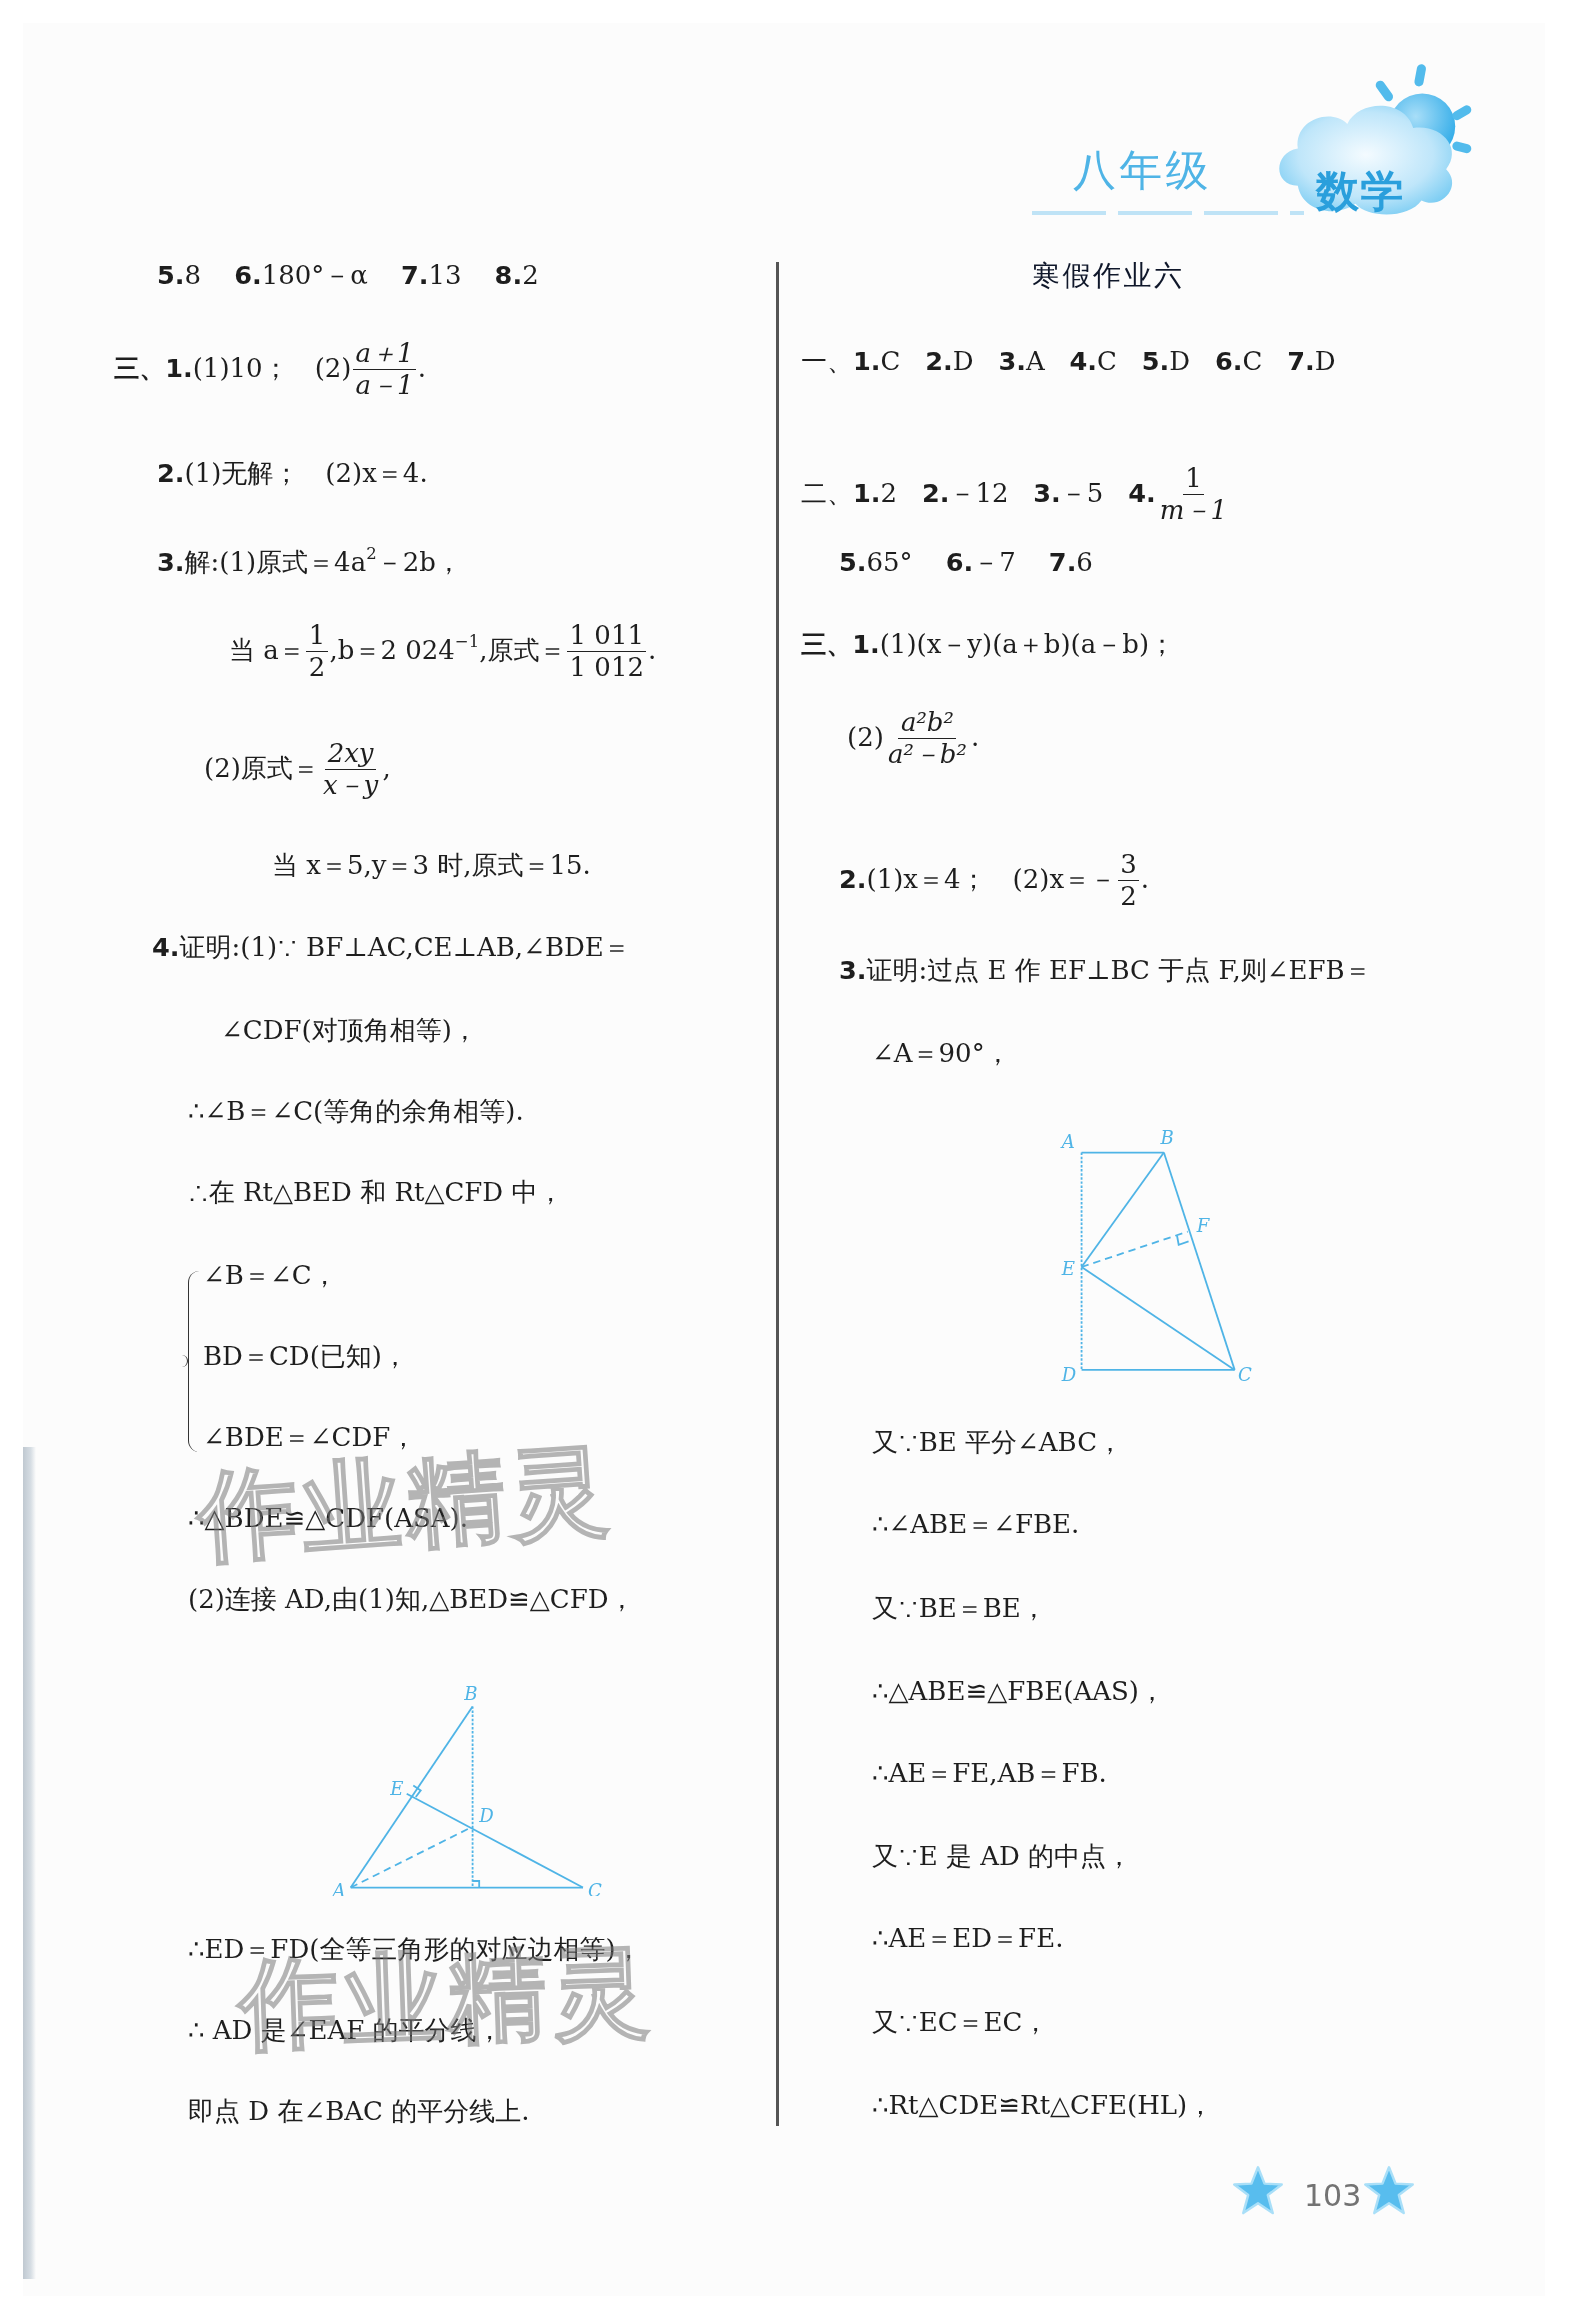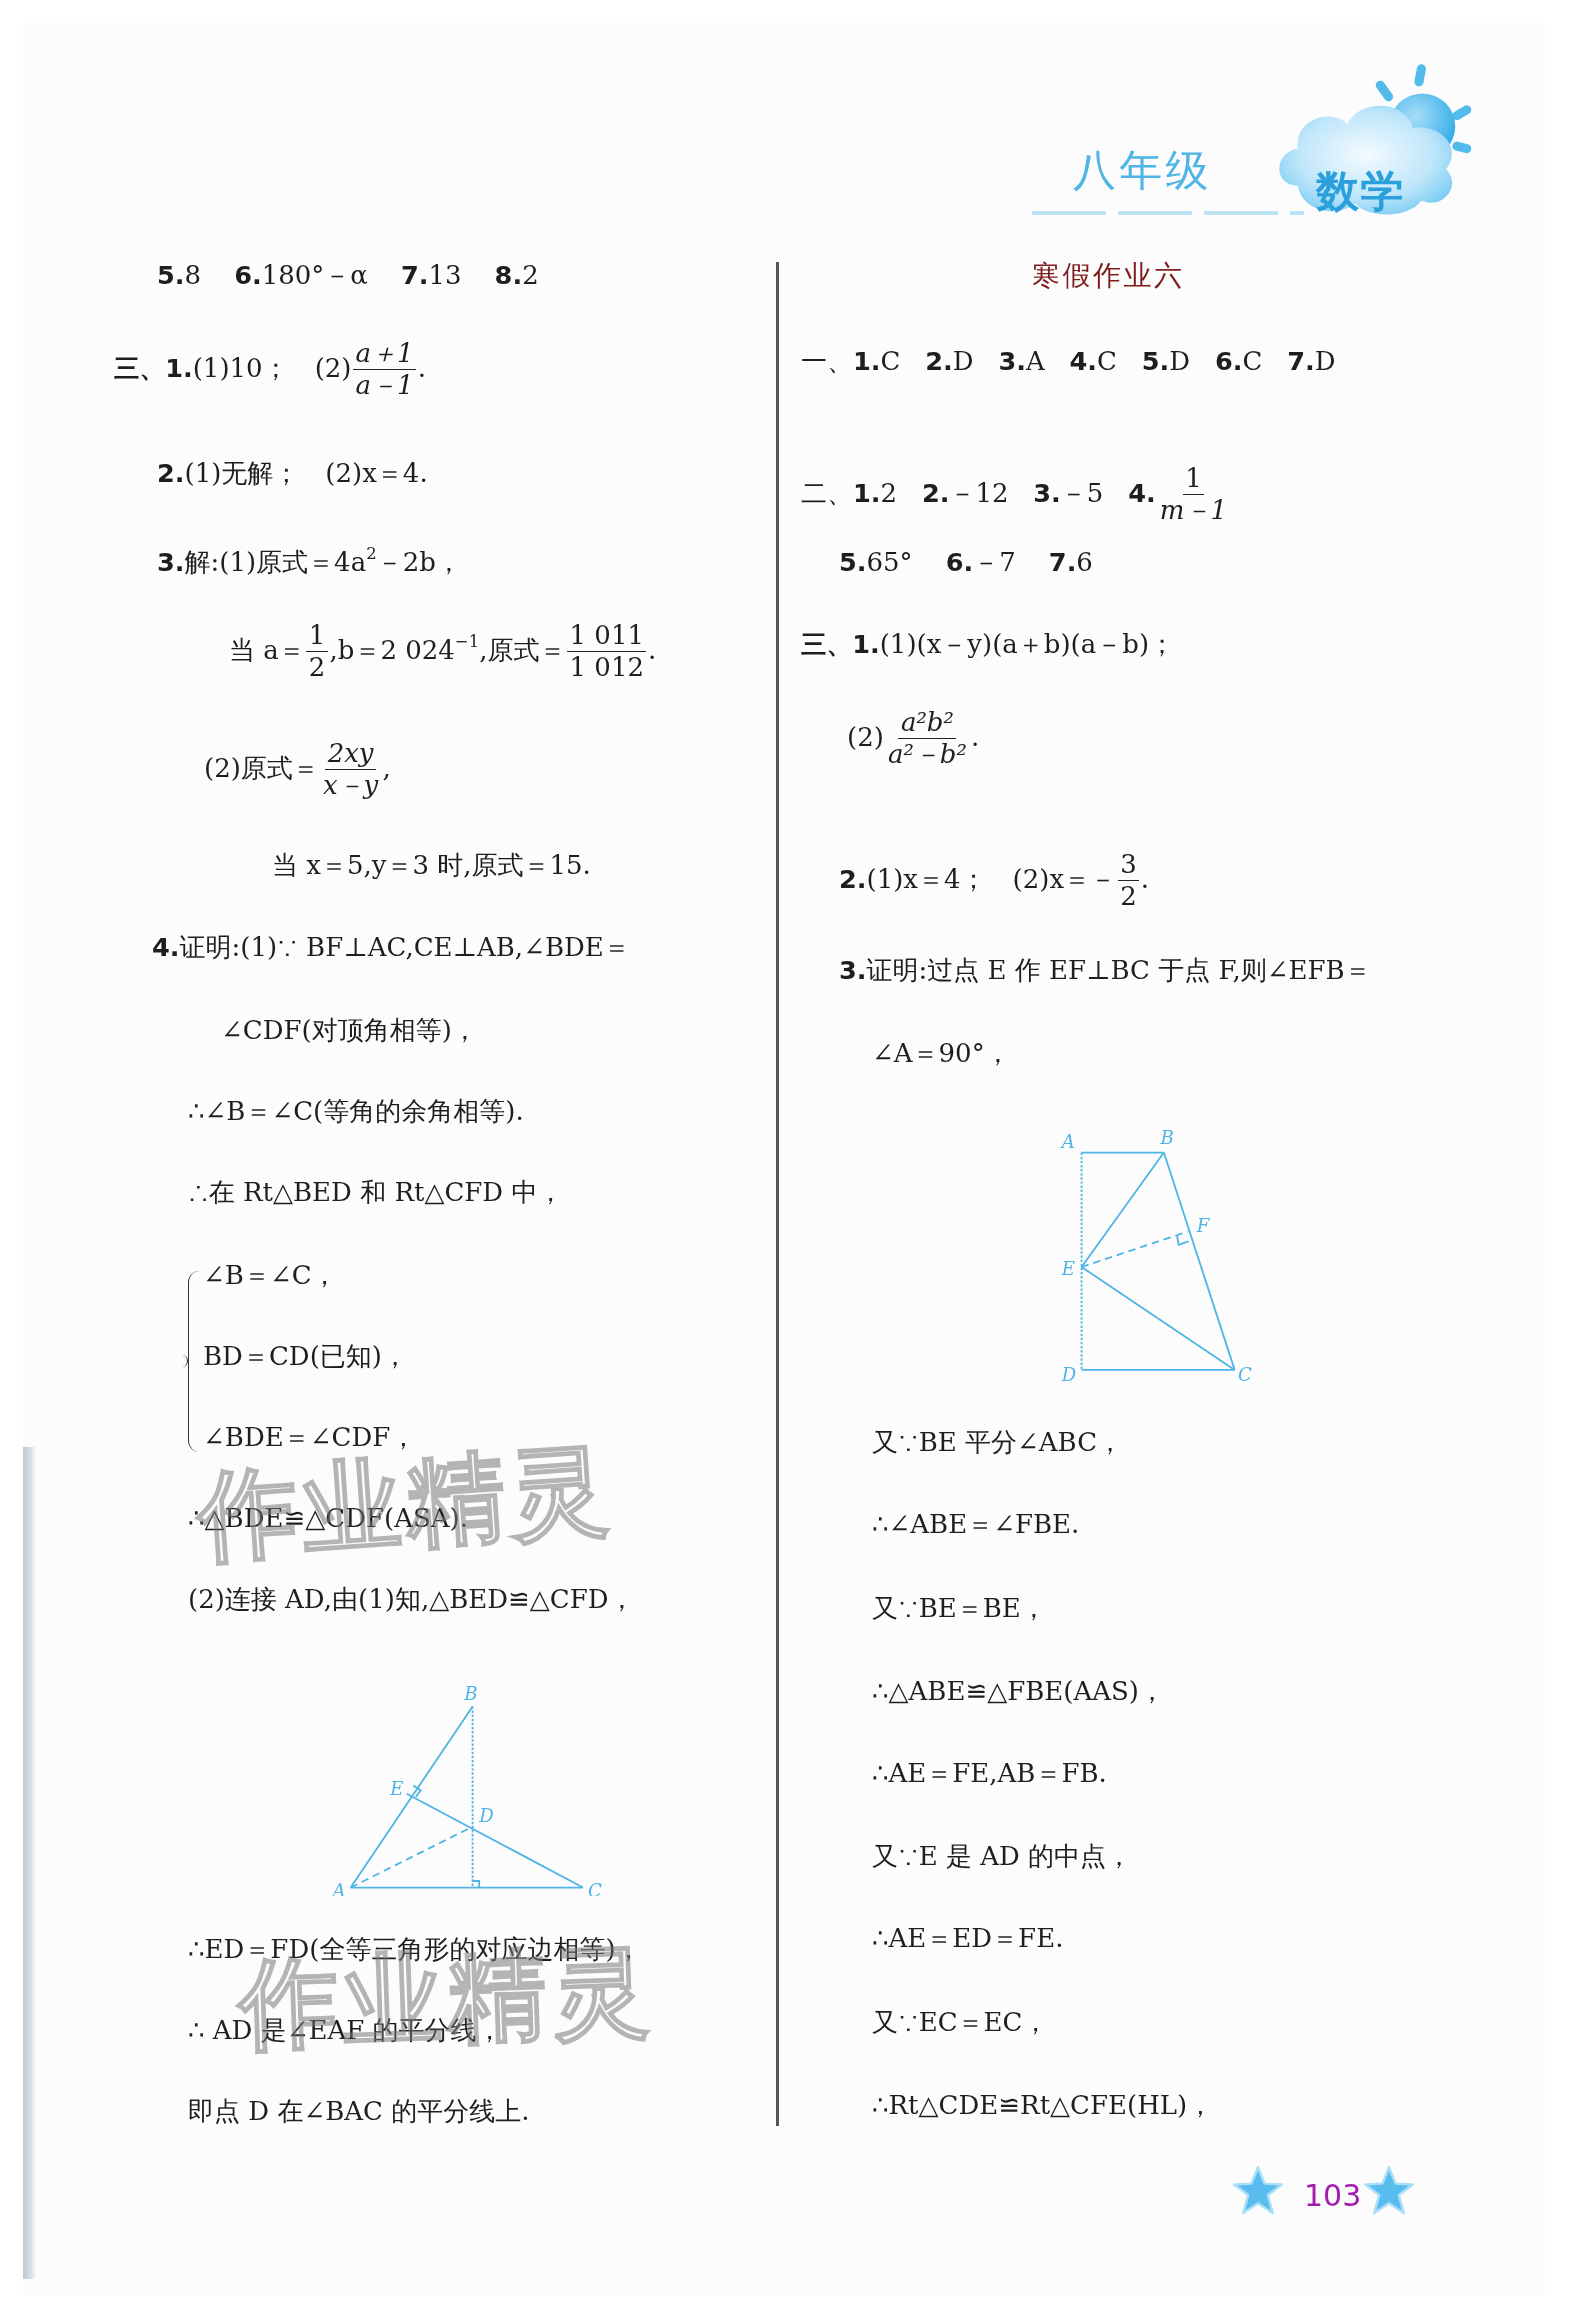--- a/index.html
+++ b/index.html
@@ -43,21 +43,21 @@
   .i { font-style: italic; }
   .sup { font-size: 16.5px; vertical-align: 11.5px; }
 
   .frac { display: inline-flex; flex-direction: column; align-items: center; vertical-align: middle; margin: 0 1.6px; }
   .frac .n { border-bottom: 1.6px solid #222; padding: 0 2.5px; line-height: 31px; }
   .frac .d { line-height: 31px; padding: 0 2.5px; }
 
   .section-title {
     position: absolute; left: 1032px; top: 257px;
     font-family: "DejaVu Sans", "Liberation Sans", sans-serif;
-    font-size: 28px; color: #7f1d1d; letter-spacing: 2.5px;
+    font-size: 28px; color: #0f172a; letter-spacing: 2.5px;
   }
 
   .brace {
     position: absolute; left: 188px; top: 1271px; width: 13px; height: 181px;
     border-left: 1.6px solid #333; border-radius: 11.5px 0 0 11.5px;
   }
   .brace::before {
     content: ""; position: absolute; left: -10px; top: 84px; width: 8.2px; height: 11.5px;
     border-right: 1.6px solid #333; border-radius: 0 6.6px 6.6px 0;
   }
@@ -66,21 +66,21 @@
   .figure text { font-family: "DejaVu Serif", "Liberation Serif", serif; font-style: italic; fill: #4fb4e6; font-size: 22px; }
 
   .watermark {
     position: absolute; font-family: "DejaVu Sans", "Liberation Sans", sans-serif; font-weight: bold;
     color: transparent; -webkit-text-stroke: 1.6px rgba(120,120,120,.55);
     letter-spacing: 5px; white-space: nowrap;
   }
 
   .page-number {
     position: absolute; left: 1304px; top: 2178px; font-family: "DejaVu Sans", "Liberation Sans", sans-serif;
-    font-size: 30px; color: #a21caf;
+    font-size: 30px; color: #737373;
   }
   .star { position: absolute; width: 54px; height: 54px; }
 </style>
 </head>
 <body>
 
 <div class="page"></div>
 <div class="spine"></div>
 
 <div class="grade">八年级</div>

